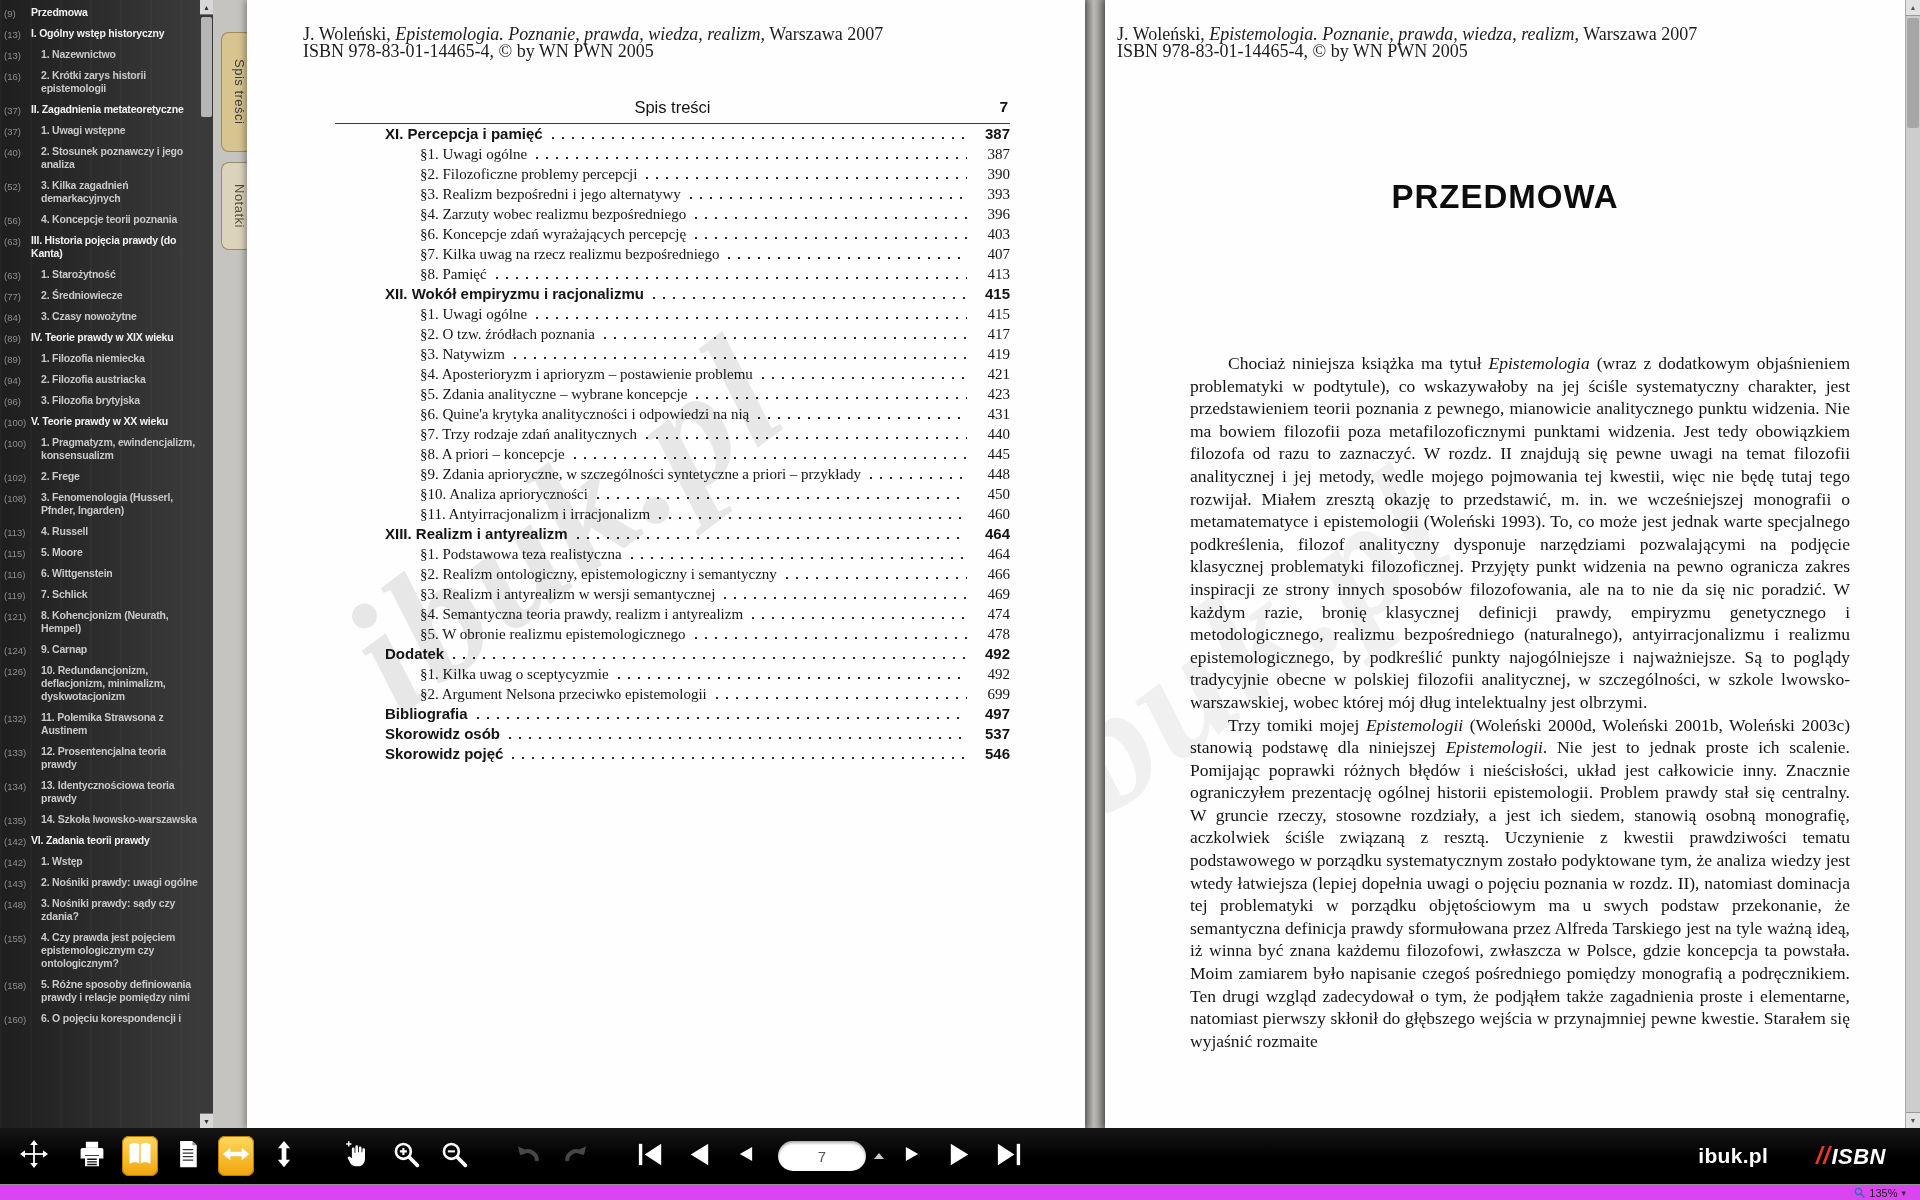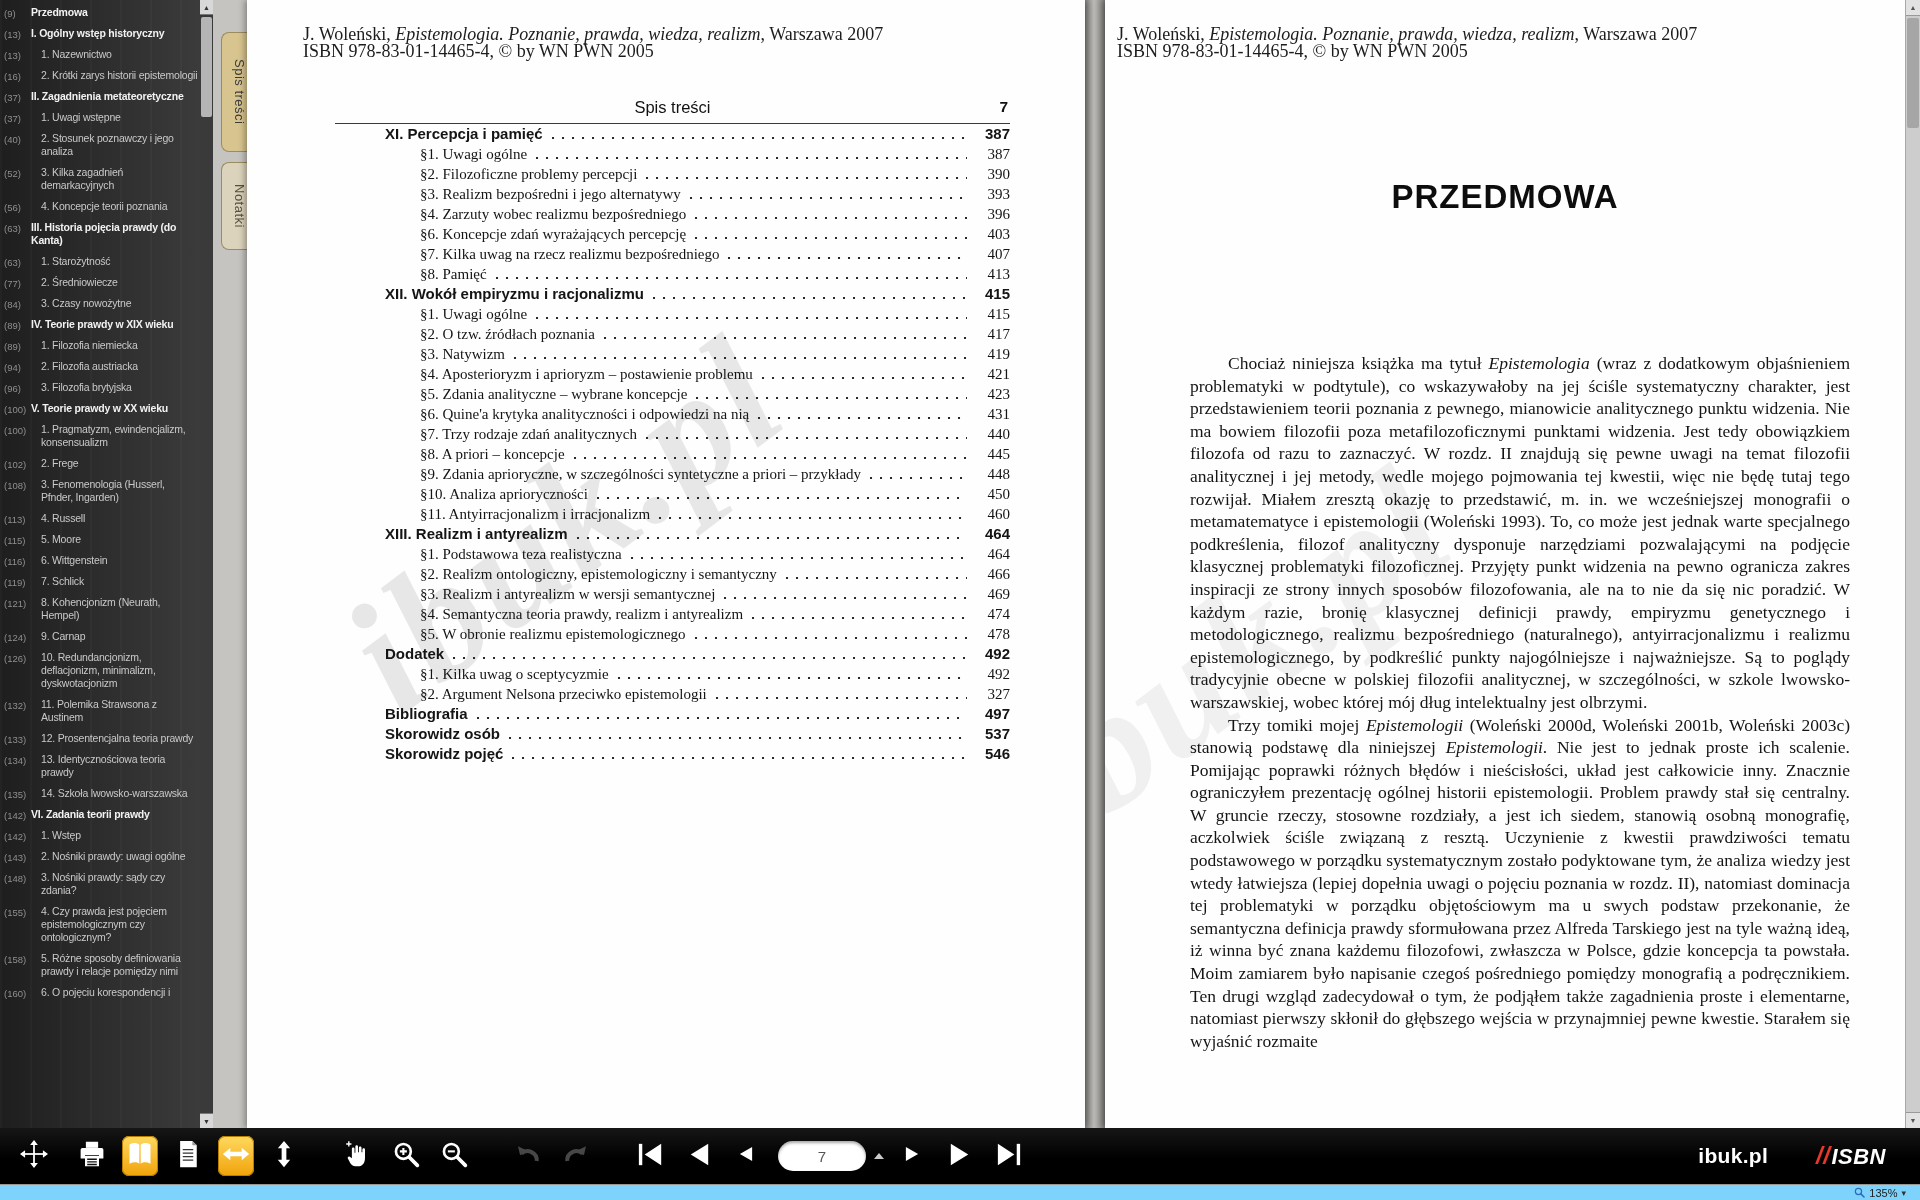--- a/index.html
+++ b/index.html
@@ -11,21 +11,21 @@
 
   
   .sidebar {
     position:absolute; left:0; top:0; width:213px; height:1128px; overflow:hidden;
     background-image: repeating-linear-gradient(90deg, rgba(255,255,255,0.025) 0 2px, transparent 2px 30px),
                       linear-gradient(90deg,#1e1e1e,#3d3d3d);
   }
   .sb-list { position:absolute; left:0; top:2px; width:200px; overflow:hidden; height:1126px; }
   .sb-row { display:flex; padding:4px 2px 4px 4px; cursor:pointer; }
   .sb-num { flex:none; width:27px; color:#8f8f8f; font-size:9.5px; padding-top:1.5px; }
-  .sb-label { font-size:10.5px; line-height:13px; color:#c9c9c9; letter-spacing:-0.2px; }
+  .sb-label { font-size:10.5px; line-height:13px; color:#c9c9c9; letter-spacing:-0.2px;font-weight:bold; }
   .sb-row.lvl-0 .sb-label { color:#f2f2f2; font-weight:bold; }
   .sb-row.lvl-1 .sb-label { margin-left:10px; }
   .sb-scroll { position:absolute; right:0; top:0; width:13px; height:1128px; background:#3a3a3a; }
   .sb-scroll .arrow {
     position:absolute; left:0; width:13px; height:15px; background:#d8d8d8;
     color:#333; font-size:7px; line-height:15px; text-align:center; cursor:pointer;
   }
   .sb-scroll .arrow.up { top:0; border-bottom:1px solid #777; }
   .sb-scroll .arrow.down { bottom:0; border-top:1px solid #777; }
   .sb-thumb { position:absolute; left:1px; top:17px; width:11px; height:100px; background:#b5b5b5; border-radius:2px; cursor:pointer; }
@@ -101,21 +101,21 @@
                 margin:0 8px 0 2px; font-family:"Liberation Sans", sans-serif; }
   .caret-up { width:0; height:0; border-left:5px solid transparent; border-right:5px solid transparent;
               border-bottom:6px solid #c9c9c9; margin-right:10px; cursor:pointer; }
   .brand { margin-left:auto; display:flex; align-items:center; gap:48px; padding-right:18px; }
   .ibuk { color:#fff; font-weight:bold; font-size:21px; letter-spacing:0.3px; }
   .elix { color:#fff; font-weight:bold; font-style:italic; font-size:22px; letter-spacing:0.5px; }
   .elix .slashes { color:#e8372c; font-size:24px; margin-right:1px; }
 
   
   .statusbar { position:absolute; left:0; top:1184px; width:1920px; height:16px;
-               background:#7dd3fc; border-top:1px solid #979591; }
+               background:#d946ef; border-top:1px solid #979591; }
   .zoom-ctl { position:absolute; right:14px; top:0; height:16px; display:flex; align-items:center; gap:4px;
               font-size:11px; color:#222; cursor:pointer; }
   .zoom-ctl svg { width:11px; height:11px; }
   .dd { font-size:9px; color:#333; }
 </style>
 </head>
 <body>
 
 <div class="app">
 
@@ -507,21 +507,21 @@
 
           <div class="toc-row t-section">
             <span class="toc-label">§1. Kilka uwag o sceptycyzmie</span>
             <span class="leader"></span>
             <span class="toc-page">492</span>
           </div>
 
           <div class="toc-row t-section">
             <span class="toc-label">§2. Argument Nelsona przeciwko epistemologii</span>
             <span class="leader"></span>
-            <span class="toc-page">327</span>
+            <span class="toc-page">699</span>
           </div>
 
           <div class="toc-row t-chapter">
             <span class="toc-label">Bibliografia</span>
             <span class="leader"></span>
             <span class="toc-page">497</span>
           </div>
 
           <div class="toc-row t-chapter">
             <span class="toc-label">Skorowidz osób</span>

